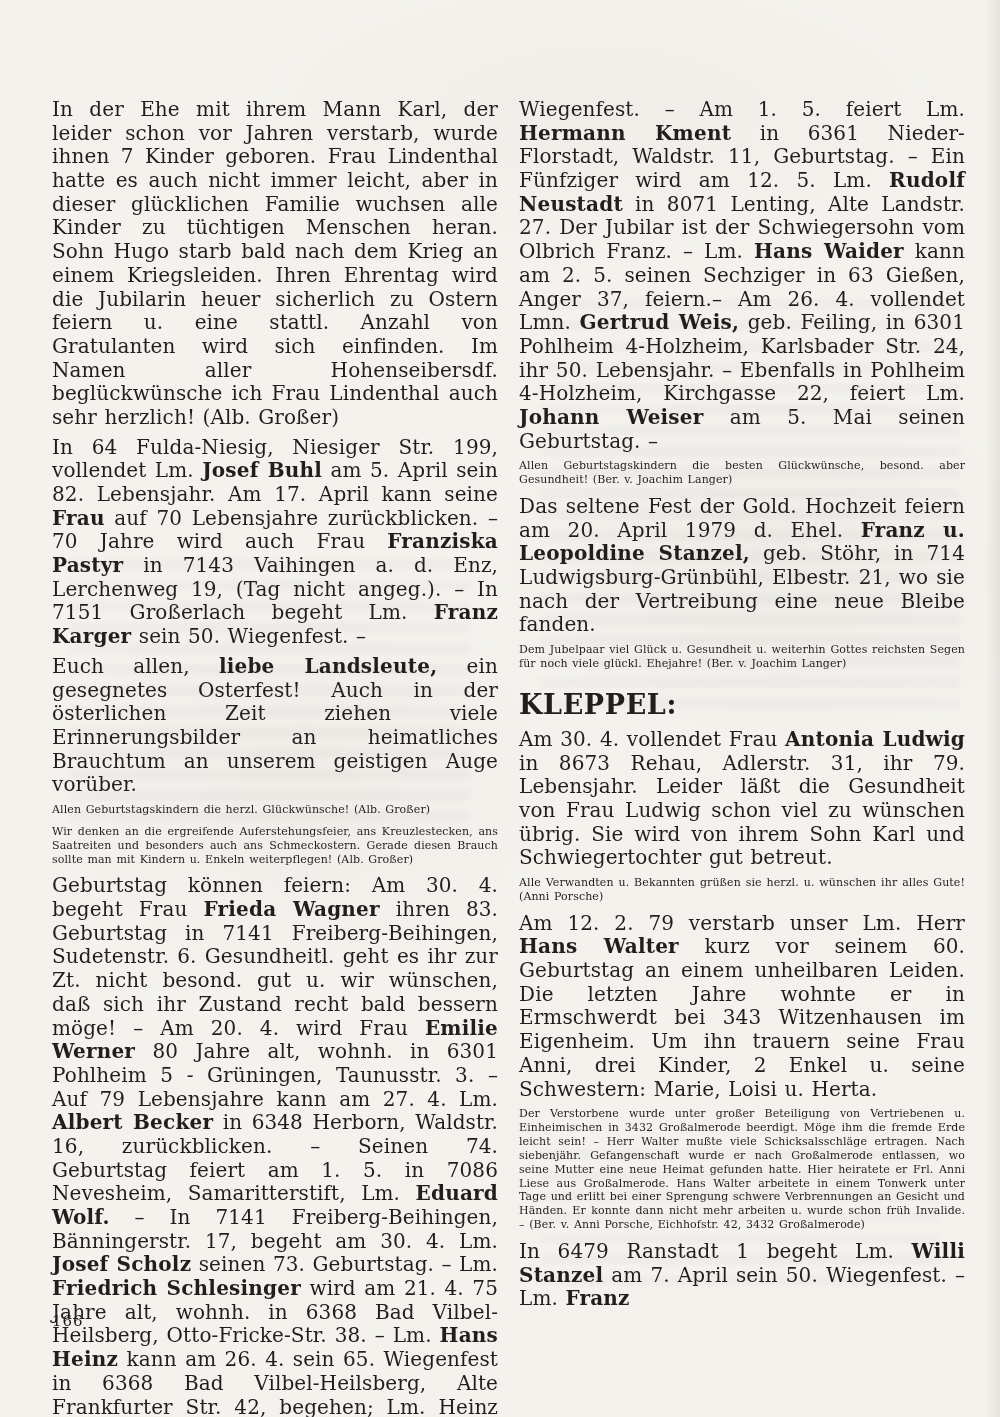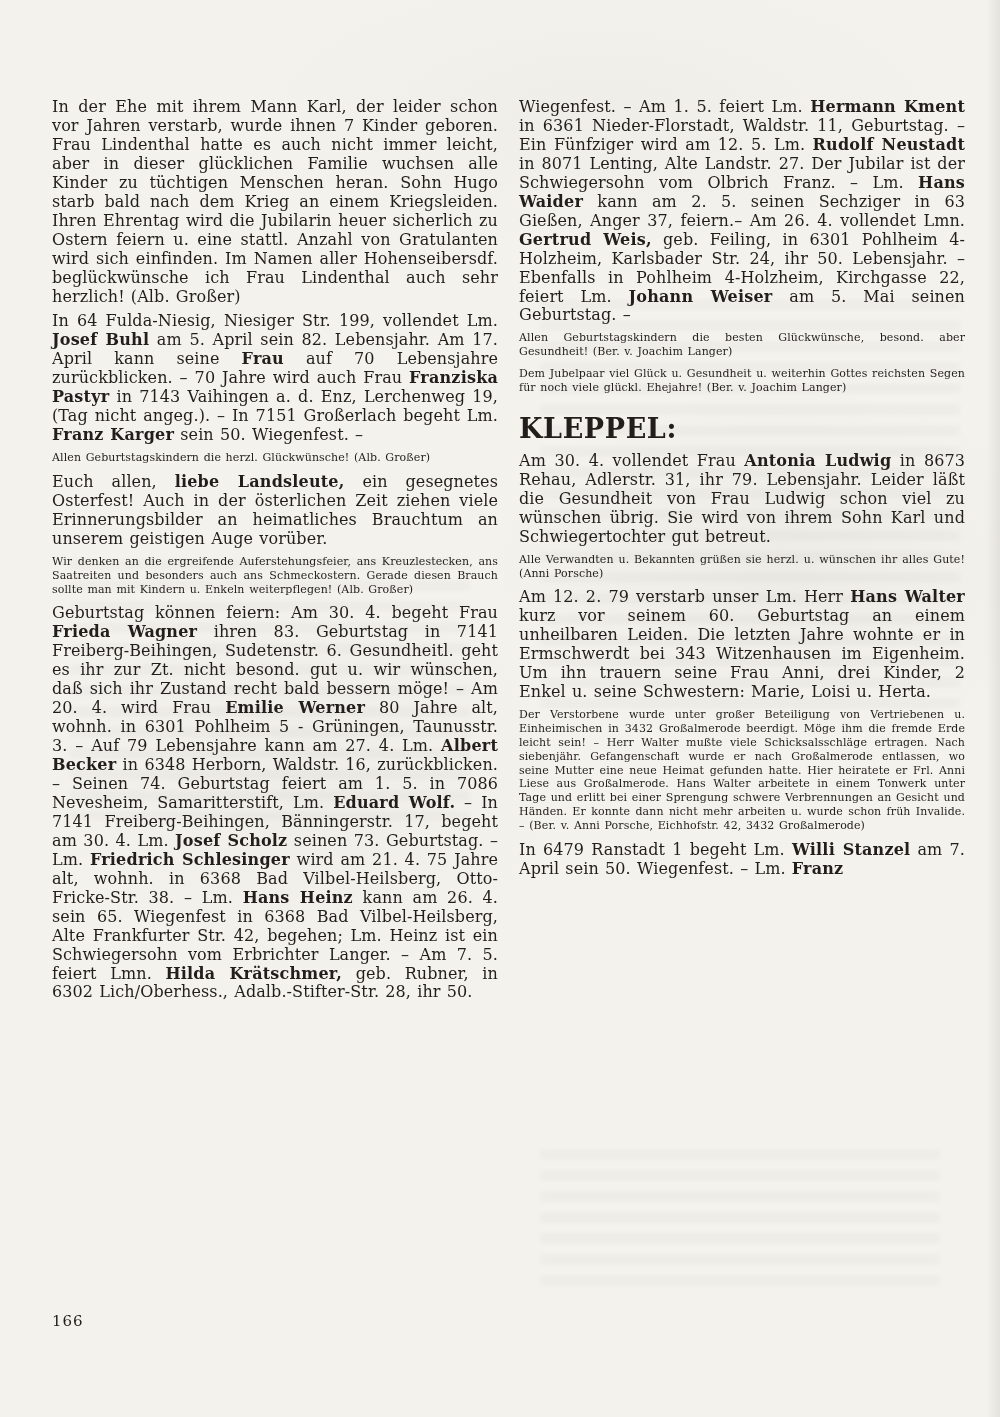--- a/index.html
+++ b/index.html
@@ -41,21 +41,21 @@
     position: absolute;
     left: 52px;
     top: 98px;
     width: 914px;
     display: flex;
     gap: 21px;
   }
   .col { width: 446px; }
   .para {
     margin: 0 0 6px 0;
-    font-size: 16px;
+    font-size: 20px;
     line-height: 1.185;
     text-align: justify;
     letter-spacing: 0.1px;
     word-spacing: 1px;
   }
   .para b { letter-spacing: 0.2px; }
   .para.small {
     font-size: 11px;
     line-height: 1.26;
     margin: 0 0 8px 0;
@@ -79,28 +79,29 @@
 
 <div class="bleed bleed-a"></div>
 <div class="bleed bleed-b"></div>
 <div class="bleed bleed-c"></div>
 <div class="edge-shadow"></div>
 
 <div class="content">
   <div class="col">
       <p class="para"><span>In der Ehe mit ihrem Mann Karl, der leider schon vor Jahren verstarb, wurde ihnen 7 Kinder geboren. Frau Lindenthal hatte es auch nicht immer leicht, aber in dieser glücklichen Familie wuchsen alle Kinder zu tüchtigen Menschen heran. Sohn Hugo starb bald nach dem Krieg an einem Kriegsleiden. Ihren Ehrentag wird die Jubilarin heuer sicherlich zu Ostern feiern u. eine stattl. Anzahl von Gratulanten wird sich einfinden. Im Namen aller Hohenseibersdf. beglückwünsche ich Frau Lindenthal auch sehr herzlich! (Alb. Großer)</span></p>
       <p class="para"><span>In 64 Fulda-Niesig, Niesiger Str. 199, vollendet Lm. </span><b>Josef Buhl</b><span> am 5. April sein 82. Lebensjahr. Am 17. April kann seine </span><b>Frau</b><span> auf 70 Lebensjahre zurückblicken. – 70 Jahre wird auch Frau </span><b>Franziska Pastyr</b><span> in 7143 Vaihingen a. d. Enz, Lerchenweg 19, (Tag nicht angeg.). – In 7151 Großerlach begeht Lm. </span><b>Franz Karger</b><span> sein 50. Wiegenfest. –</span></p>
+      <p class="para"><span>Euch allen, </span><b>liebe Landsleute,</b><span> ein gesegnetes Osterfest! Auch in der österlichen Zeit ziehen viele Erinnerungsbilder an heimatliches Brauchtum an unserem geistigen Auge vorüber.</span></p>
       <p class="para small"><span>Allen Geburtstagskindern die herzl. Glückwünsche! (Alb. Großer)</span></p>
-      <p class="para"><span>Euch allen, </span><b>liebe Landsleute,</b><span> ein gesegnetes Osterfest! Auch in der österlichen Zeit ziehen viele Erinnerungsbilder an heimatliches Brauchtum an unserem geistigen Auge vorüber.</span></p>
       <p class="para small"><span>Wir denken an die ergreifende Auferstehungsfeier, ans Kreuzlestecken, ans Saatreiten und besonders auch ans Schmeckostern. Gerade diesen Brauch sollte man mit Kindern u. Enkeln weiterpflegen! (Alb. Großer)</span></p>
       <p class="para"><span>Geburtstag können feiern: Am 30. 4. begeht Frau </span><b>Frieda Wagner</b><span> ihren 83. Geburtstag in 7141 Freiberg-Beihingen, Sudetenstr. 6. Gesundheitl. geht es ihr zur Zt. nicht besond. gut u. wir wünschen, daß sich ihr Zustand recht bald bessern möge! – Am 20. 4. wird Frau </span><b>Emilie Werner</b><span> 80 Jahre alt, wohnh. in 6301 Pohlheim 5 - Grüningen, Taunusstr. 3. – Auf 79 Lebensjahre kann am 27. 4. Lm. </span><b>Albert Becker</b><span> in 6348 Herborn, Waldstr. 16, zurückblicken. – Seinen 74. Geburtstag feiert am 1. 5. in 7086 Nevesheim, Samaritterstift, Lm. </span><b>Eduard Wolf.</b><span> – In 7141 Freiberg-Beihingen, Bänningerstr. 17, begeht am 30. 4. Lm. </span><b>Josef Scholz</b><span> seinen 73. Geburtstag. – Lm. </span><b>Friedrich Schlesinger</b><span> wird am 21. 4. 75 Jahre alt, wohnh. in 6368 Bad Vilbel-Heilsberg, Otto-Fricke-Str. 38. – Lm. </span><b>Hans Heinz</b><span> kann am 26. 4. sein 65. Wiegenfest in 6368 Bad Vilbel-Heilsberg, Alte Frankfurter Str. 42, begehen; Lm. Heinz ist ein Schwiegersohn vom Erbrichter Langer. – Am 7. 5. feiert Lmn. </span><b>Hilda Krätschmer,</b><span> geb. Rubner, in 6302 Lich/Oberhess., Adalb.-Stifter-Str. 28, ihr 50.</span></p>
     </div>
   <div class="col">
       <p class="para"><span>Wiegenfest. – Am 1. 5. feiert Lm. </span><b>Hermann Kment</b><span> in 6361 Nieder-Florstadt, Waldstr. 11, Geburtstag. – Ein Fünfziger wird am 12. 5. Lm. </span><b>Rudolf Neustadt</b><span> in 8071 Lenting, Alte Landstr. 27. Der Jubilar ist der Schwiegersohn vom Olbrich Franz. – Lm. </span><b>Hans Waider</b><span> kann am 2. 5. seinen Sechziger in 63 Gießen, Anger 37, feiern.– Am 26. 4. vollendet Lmn. </span><b>Gertrud Weis,</b><span> geb. Feiling, in 6301 Pohlheim 4-Holzheim, Karlsbader Str. 24, ihr 50. Lebensjahr. – Ebenfalls in Pohlheim 4-Holzheim, Kirchgasse 22, feiert Lm. </span><b>Johann Weiser</b><span> am 5. Mai seinen Geburtstag. –</span></p>
       <p class="para small"><span>Allen Geburtstagskindern die besten Glückwünsche, besond. aber Gesundheit! (Ber. v. Joachim Langer)</span></p>
+      <p class="para"><span>Das seltene Fest der Gold. Hochzeit feiern am 20. April 1979 d. Ehel. </span><b>Franz u. Leopoldine Stanzel,</b><span> geb. Stöhr, in 714 Ludwigsburg-Grünbühl, Elbestr. 21, wo sie nach der Vertreibung eine neue Bleibe fanden.</span></p>
       <p class="para small"><span>Dem Jubelpaar viel Glück u. Gesundheit u. weiterhin Gottes reichsten Segen für noch viele glückl. Ehejahre! (Ber. v. Joachim Langer)</span></p>
       <h2 class="heading">KLEPPEL:</h2>
       <p class="para"><span>Am 30. 4. vollendet Frau </span><b>Antonia Ludwig</b><span> in 8673 Rehau, Adlerstr. 31, ihr 79. Lebensjahr. Leider läßt die Gesundheit von Frau Ludwig schon viel zu wünschen übrig. Sie wird von ihrem Sohn Karl und Schwiegertochter gut betreut.</span></p>
       <p class="para small"><span>Alle Verwandten u. Bekannten grüßen sie herzl. u. wünschen ihr alles Gute! (Anni Porsche)</span></p>
       <p class="para"><span>Am 12. 2. 79 verstarb unser Lm. Herr </span><b>Hans Walter</b><span> kurz vor seinem 60. Geburtstag an einem unheilbaren Leiden. Die letzten Jahre wohnte er in Ermschwerdt bei 343 Witzenhausen im Eigenheim. Um ihn trauern seine Frau Anni, drei Kinder, 2 Enkel u. seine Schwestern: Marie, Loisi u. Herta.</span></p>
       <p class="para small"><span>Der Verstorbene wurde unter großer Beteiligung von Vertriebenen u. Einheimischen in 3432 Großalmerode beerdigt. Möge ihm die fremde Erde leicht sein! – Herr Walter mußte viele Schicksalsschläge ertragen. Nach siebenjähr. Gefangenschaft wurde er nach Großalmerode entlassen, wo seine Mutter eine neue Heimat gefunden hatte. Hier heiratete er Frl. Anni Liese aus Großalmerode. Hans Walter arbeitete in einem Tonwerk unter Tage und erlitt bei einer Sprengung schwere Verbrennungen an Gesicht und Händen. Er konnte dann nicht mehr arbeiten u. wurde schon früh Invalide. – (Ber. v. Anni Porsche, Eichhofstr. 42, 3432 Großalmerode)</span></p>
       <p class="para"><span>In 6479 Ranstadt 1 begeht Lm. </span><b>Willi Stanzel</b><span> am 7. April sein 50. Wiegenfest. – Lm. </span><b>Franz</b></p>
     </div>
 </div>
 

